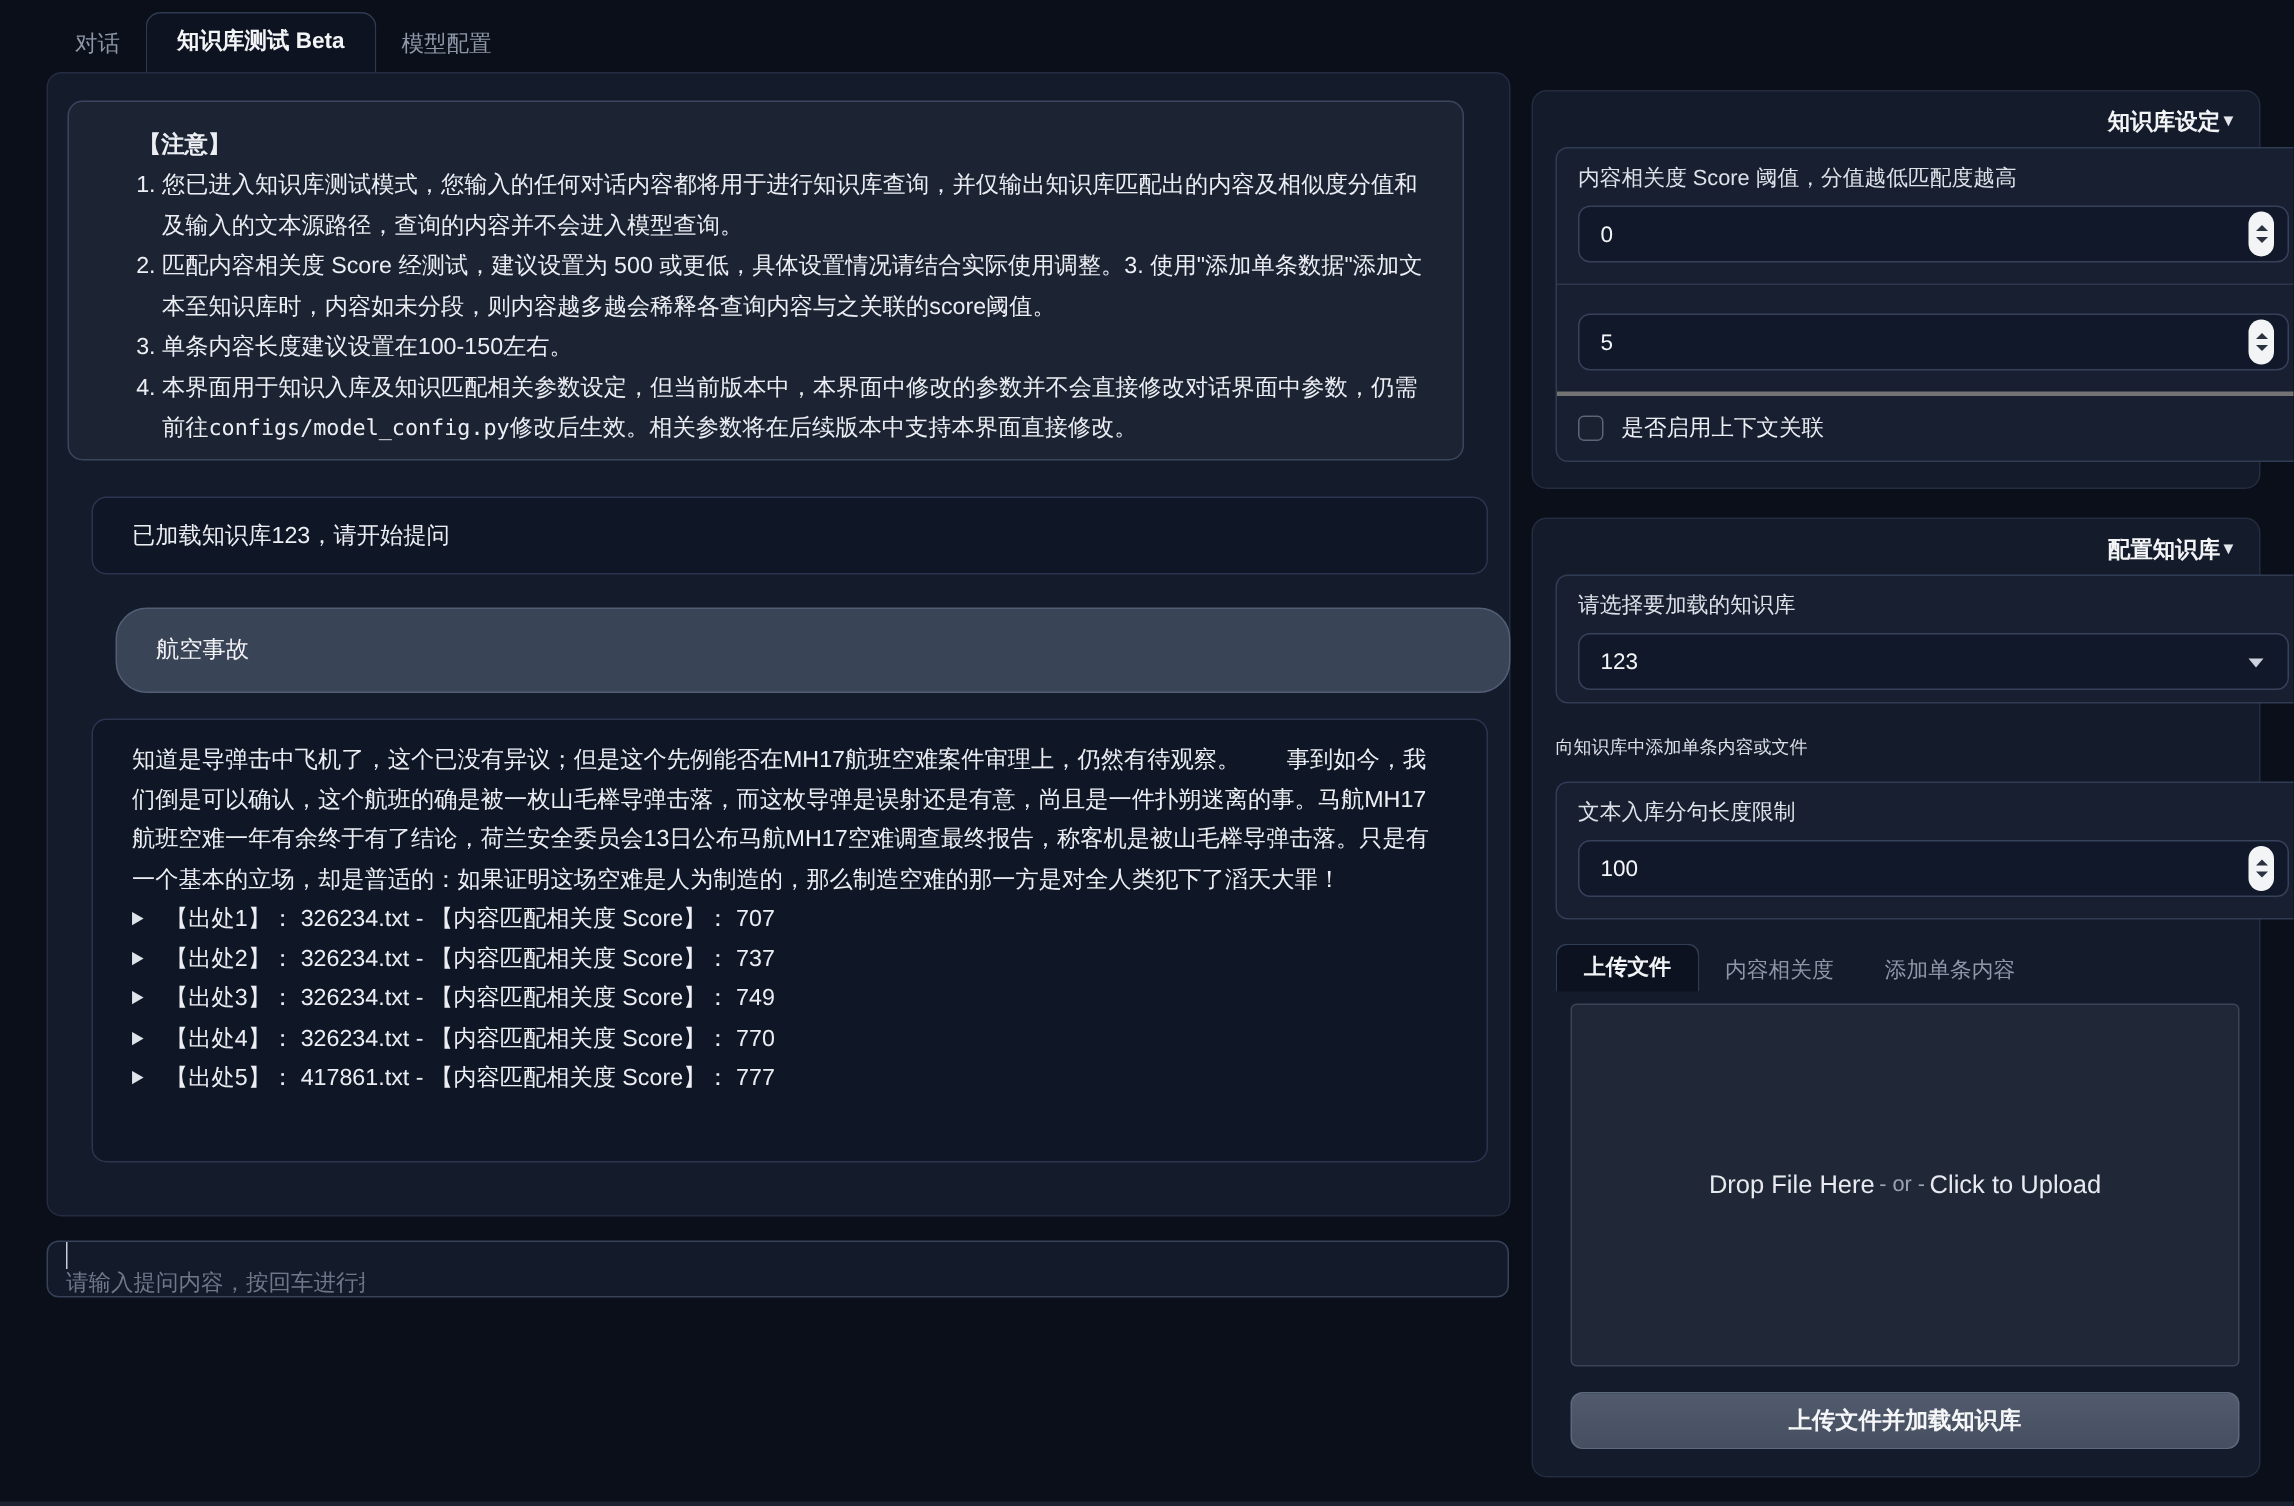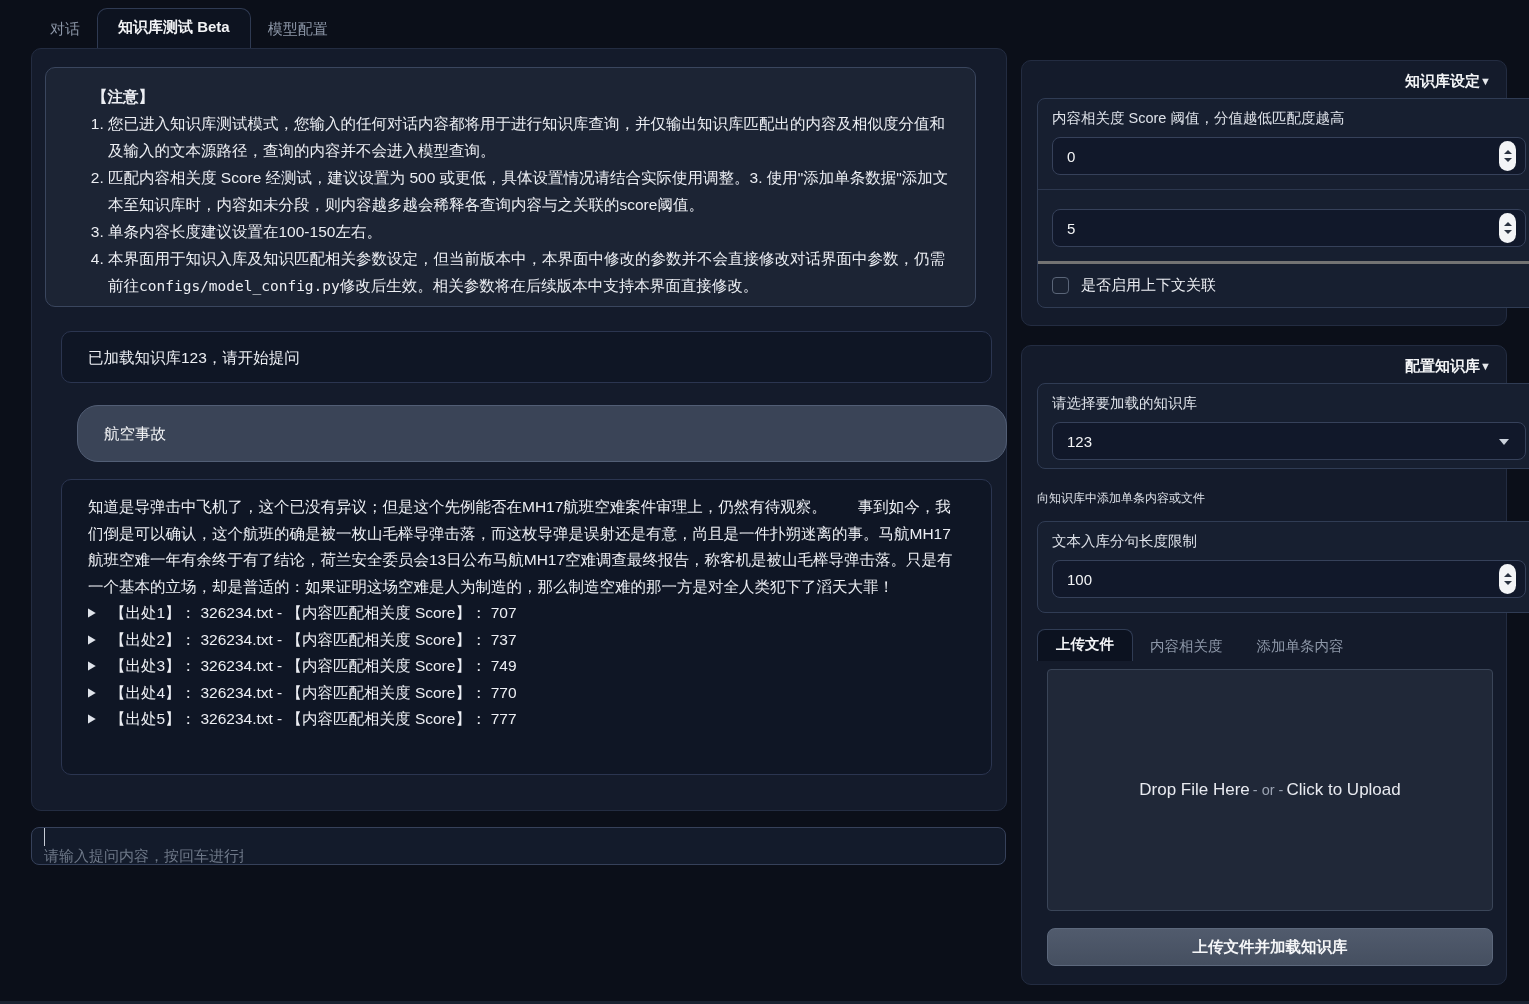--- a/index.html
+++ b/index.html
@@ -190,21 +190,21 @@
     <div class="source-row">
       <span class="expand-icon">▶</span>
       <span>【出处3】：  326234.txt - 【内容匹配相关度 Score】：  749</span>
     </div>
     <div class="source-row">
       <span class="expand-icon">▶</span>
       <span>【出处4】：  326234.txt - 【内容匹配相关度 Score】：  770</span>
     </div>
     <div class="source-row">
       <span class="expand-icon">▶</span>
-      <span>【出处5】：  326234.txt - 【内容匹配相关度 Score】：  777</span>
+      <span>【出处5】：  417861.txt - 【内容匹配相关度 Score】：  777</span>
     </div>
   </div>
 </div>
 
 <div id="chat-input-wrap">
   <div class="caret"></div>
   <input id="chat-input" type="text" placeholder="请输入提问内容，按回车进行提交" style="">
 </div>
 
 <div class="panel" id="right-panel-1">

